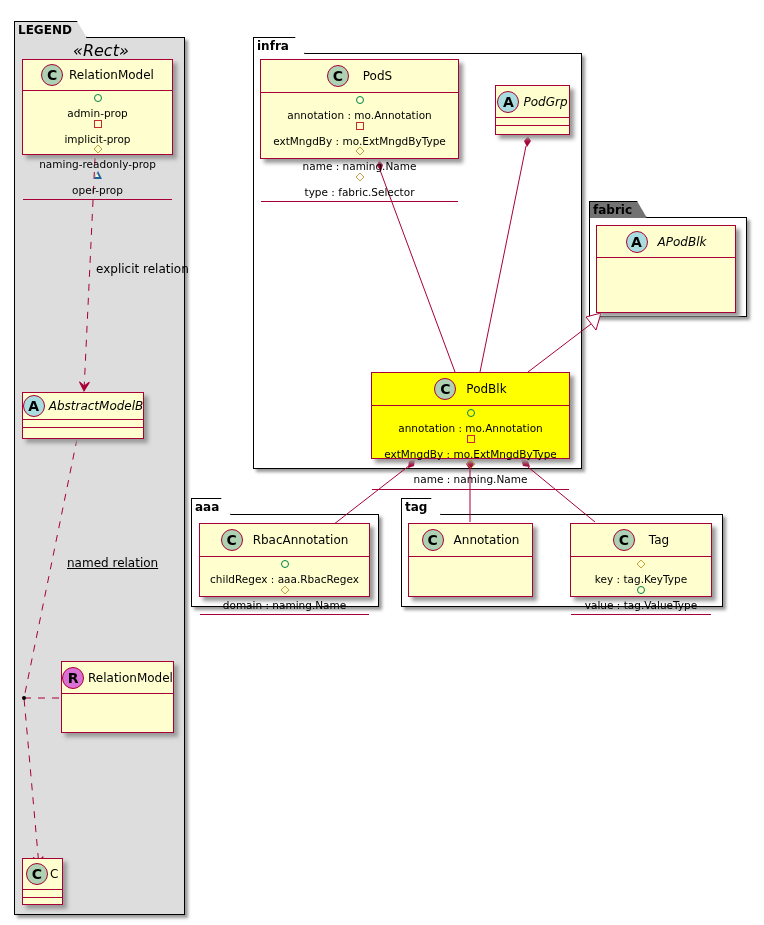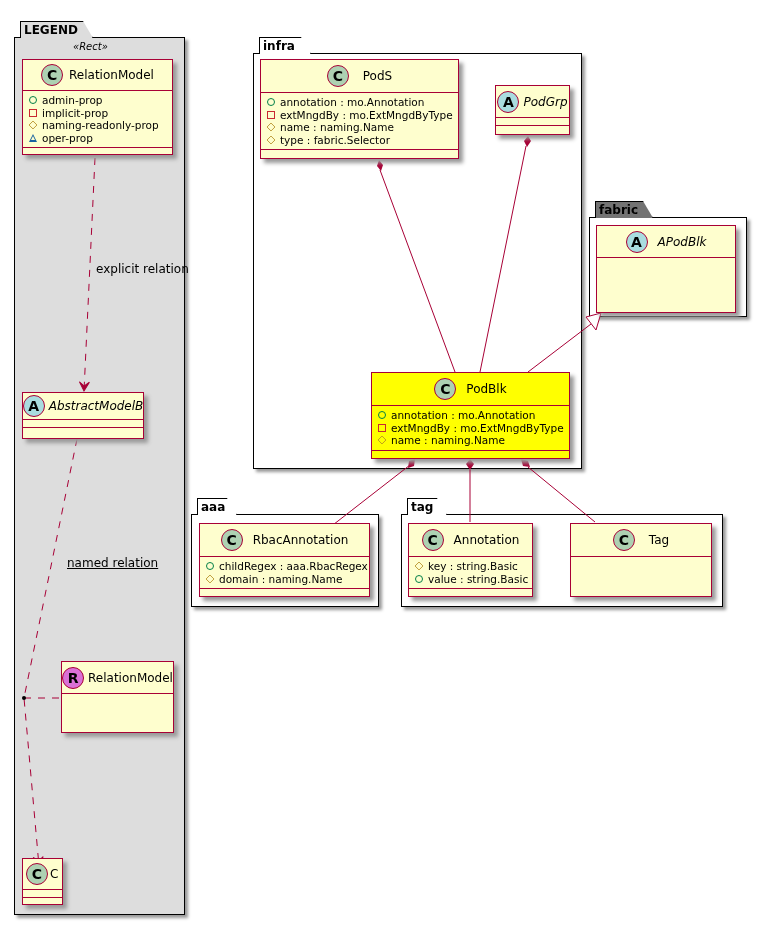--- a/index.html
+++ b/index.html
@@ -1,37 +1,37 @@
 <!DOCTYPE html>
 <html><head>
 <meta charset="utf-8">
 <style>
   html,body{margin:0;padding:0;background:#fff;}
   body{width:764px;height:925px;position:relative;overflow:hidden;font-family:"DejaVu Sans","Liberation Sans",sans-serif;font-size:11px;color:#000;}
   .pkg{position:absolute;border:1.5px solid #000;box-shadow:3px 3px 3px #999;}
-  .pkg-tab{position:absolute;height:17px;border:1.5px solid #000;border-bottom:none;background:inherit;font-weight:bold;font-size:12px;line-height:17px;padding:0 14px 0 3px;box-sizing:border-box;clip-path:polygon(0 0,calc(100% - 10px) 0,100% 100%,0 100%);margin-left:6px;}
+  .pkg-tab{position:absolute;height:17px;border:1.5px solid #000;border-bottom:none;background:inherit;font-weight:bold;font-size:12px;line-height:17px;padding:0 14px 0 3px;box-sizing:border-box;clip-path:polygon(0 0,calc(100% - 10px) 0,100% 100%,0 100%);}
   .cls{position:absolute;background:#FEFECE;border:1.5px solid #A80036;box-shadow:4px 4px 4px #999;box-sizing:border-box;}
   .cls.hl{background:#FFFF00;}
   .cls-head{display:flex;align-items:center;justify-content:center;gap:6px;height:30px;border-bottom:1.5px solid #A80036;font-size:12px;}
   .cls-head.small{height:26px;gap:4px;}
   .badge{width:22px;height:22px;border-radius:50%;border:1px solid #A80036;display:flex;align-items:center;justify-content:center;font-weight:bold;font-size:14px;box-sizing:border-box;flex:none;}
   .badge.c{background:#ADD1B2;}
   .badge.a{background:#A9DCDF;}
   .badge.r{background:#DA70D6;}
   .italic{font-style:italic;}
   .attrs{padding:3px 6px;border-bottom:1.5px solid #A80036;font-size:10.5px;line-height:12.5px;}
   .attrs:empty{padding:0;height:7px;}
-  .attr{display:flex;align-items:center;gap:5px;white-space:nowrap;}
+  .attr{display:flex;align-items:center;gap:5px;white-space:nowrap;flex-direction:column;}
   .vis{width:8px;height:8px;flex:none;box-sizing:border-box;display:inline-block;}
   .vis.pub{border:1px solid #038048;border-radius:50%;}
   .vis.priv{border:1px solid #C82930;}
   .vis.prot{border:1px solid #B38D22;transform:rotate(45deg) scale(0.8);}
   .vis.pkgv{width:0;height:0;border-left:4.5px solid transparent;border-right:4.5px solid transparent;border-bottom:8px solid #1963A0;position:relative;}
   .vis.pkgv::after{content:"";position:absolute;left:-2.5px;top:2.5px;border-left:2.5px solid transparent;border-right:2.5px solid transparent;border-bottom:4.5px solid #FEFECE;}
-  .stereo{position:absolute;font-style:italic;font-size:10px;}
+  .stereo{position:absolute;font-style:italic;font-size:16px;}
   .lbl{position:absolute;font-size:12px;white-space:nowrap;}
   svg.links{position:absolute;left:0;top:0;}
 </style>
 </head>
 <body>
 
 <div class="pkg" style="left:14px;top:37px;width:169px;height:876px;background:#DDDDDD;"></div>
 <div class="pkg-tab" style="left:14px;top:21px;width:73px;background:#DDDDDD;">LEGEND</div>
 <div class="stereo" style="left:73px;top:41px;">«Rect»</div>
 
@@ -206,30 +206,30 @@
         <span>domain : naming.Name</span>
       </div>
   </div>
 </div>
 
 <div class="cls" style="left:408px;top:523px;width:125px;height:74px;">
   <div class="cls-head" style="height:32px;gap:10px;">
     <span class="badge c">C</span>
     <span>Annotation</span>
   </div>
-  <div class="attrs">
-    <div class="attr">
-        <span class="vis prot"></span>
-        <span>key : string.Basic</span>
-      </div>
-    <div class="attr">
-        <span class="vis pub"></span>
-        <span>value : string.Basic</span>
-      </div>
-  </div>
 </div>
 
 <div class="cls" style="left:570px;top:523px;width:142px;height:74px;">
   <div class="cls-head" style="height:32px;gap:14px;">
     <span class="badge c">C</span>
     <span>Tag</span>
   </div>
+  <div class="attrs">
+    <div class="attr">
+        <span class="vis prot"></span>
+        <span>key : tag.KeyType</span>
+      </div>
+    <div class="attr">
+        <span class="vis pub"></span>
+        <span>value : tag.ValueType</span>
+      </div>
+  </div>
 </div>
 
 </body></html>

